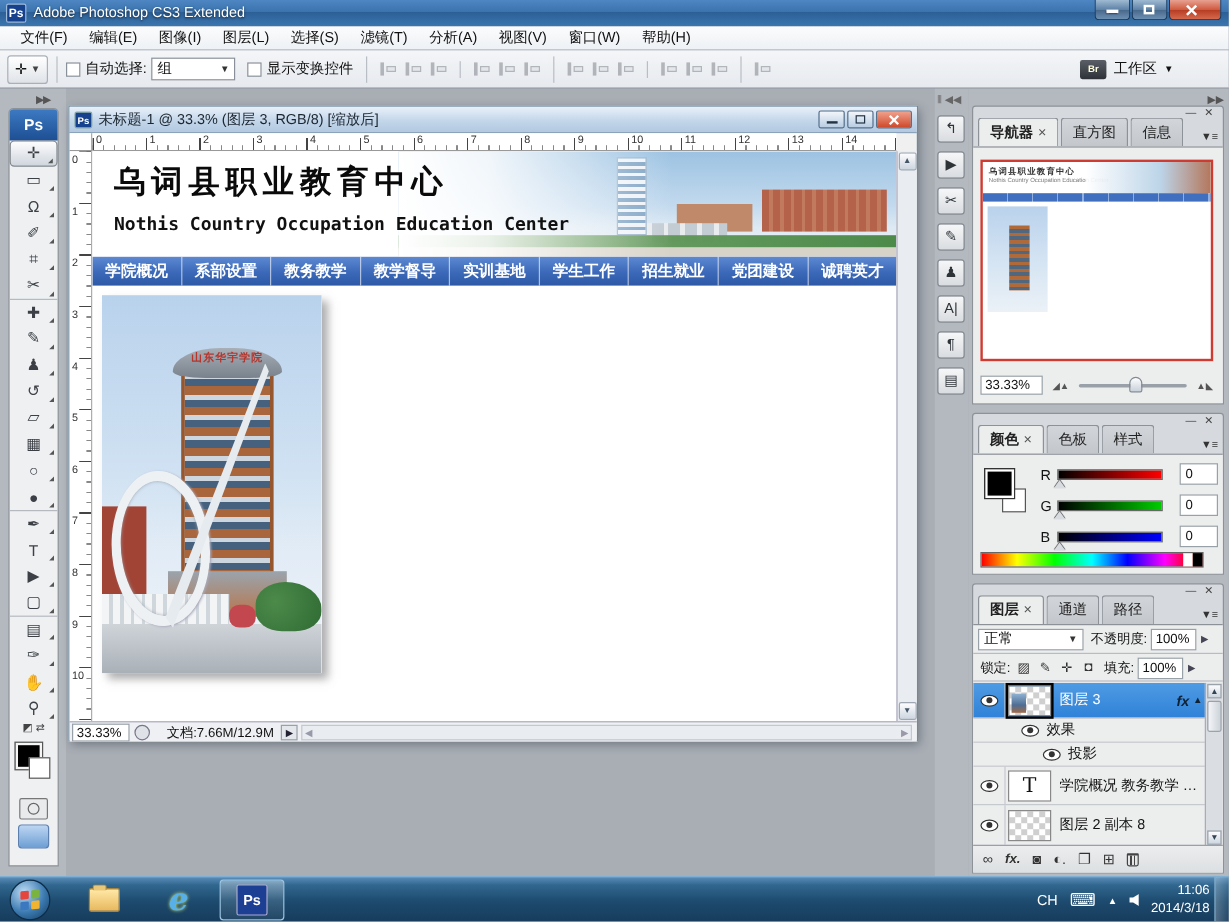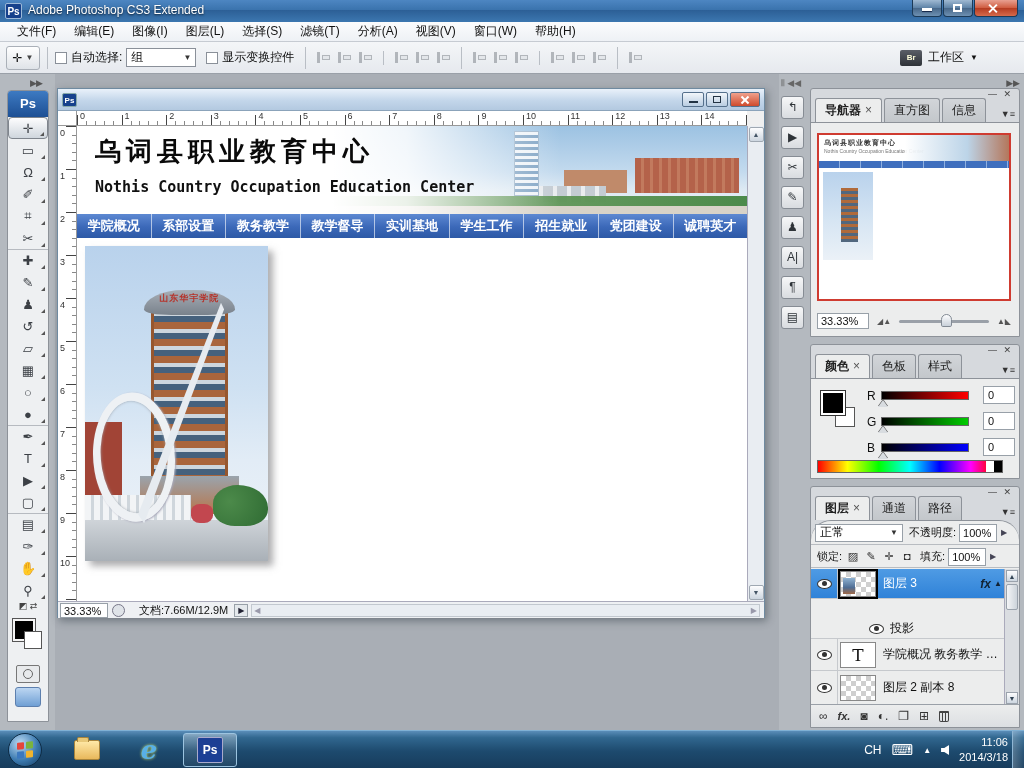--- a/index.html
+++ b/index.html
@@ -244,21 +244,21 @@
     filter:drop-shadow(0 -1px 0 #555); }
   .crow .val { position:absolute; right:0; top:-1px; width:32px; height:18px; background:#fff;
     border:1px solid #98a0a8; padding:2px 4px; font-size:11px; }
   .spectrum { position:absolute; left:6px; bottom:5px; width:186px; height:13px; border:1px solid #666;
     background:linear-gradient(90deg,#f00,#ff0 16%,#0f0 33%,#0ff 50%,#00f 66%,#f0f 83%,#f00 94%); }
   .spectrum .w { position:absolute; right:8px; top:0; width:8px; height:100%; background:#fff; }
   .spectrum .k { position:absolute; right:0; top:0; width:8px; height:100%; background:#000; }
 
   
   #layerspanel { top:412px; }
-  #layerspanel .pbody { height:207px;border-radius:20px; }
+  #layerspanel .pbody { height:207px; }
   .lrow1 { position:absolute; left:0; top:0; width:100%; height:24px; border-bottom:1px solid #b8bcc1;
     display:flex; align-items:center; padding:0 4px; }
   .blend-select { width:88px; height:18px; background:#fff; border:1px solid #98a0a8;
     display:flex; align-items:center; justify-content:space-between; padding:0 4px; }
   .blend-select .arr { font-size:8px; color:#333; }
   .lrow1 .lbl,.lrow2 .lbl { margin-left:6px; font-size:11px; }
   .pct-box { width:38px; height:18px; background:#fff; border:1px solid #98a0a8; margin-left:3px;
     padding:2px 3px; font-size:11px; position:relative; }
   .pct-box .sp { position:absolute; right:-11px; top:3px; font-size:8px; color:#445; }
   .lrow2 { position:absolute; left:0; top:25px; width:100%; height:22px; border-bottom:1px solid #b8bcc1;
@@ -542,20 +542,21 @@
     <div class="qmask">
         <i></i>
       </div>
     <div class="screenmode"></div>
   </div>
 </div>
 
 <div id="docwin" class="abs">
   <div class="doc-titlebar abs">
     <div class="mini-ps">Ps</div>
+    <div class="doc-title">未标题-1 @ 33.3% (图层 3, RGB/8) [缩放后]</div>
     <div class="docbtns">
       <div class="docbtn">
           <i class="g-min"></i>
         </div>
       <div class="docbtn">
           <i class="g-rest"></i>
         </div>
       <div class="docbtn close">
           <i class="g-x1"></i>
           <i class="g-x2"></i>
@@ -787,20 +788,24 @@
           <div class="eyecell">
               <div class="eye"></div>
             </div>
           <div class="thumb checker">
               <i class="blob"></i>
             </div>
           <span class="lname">图层 3</span>
           <span class="fx-mark">fx</span>
           <span class="fold-arr">▲</span>
         </div>
+        <div class="layer-row fxrow" style="top:30px">
+          <div class="eye"></div>
+          <span class="lname">效果</span>
+        </div>
         <div class="layer-row fxrow fxrow2" style="top:50px">
           <div class="eye"></div>
           <span class="lname">投影</span>
         </div>
         <div class="layer-row" style="top:70px;height:32px">
           <div class="eyecell">
               <div class="eye"></div>
             </div>
           <div class="thumb ttype">T</div>
           <span class="lname">学院概况 教务教学 …</span>

